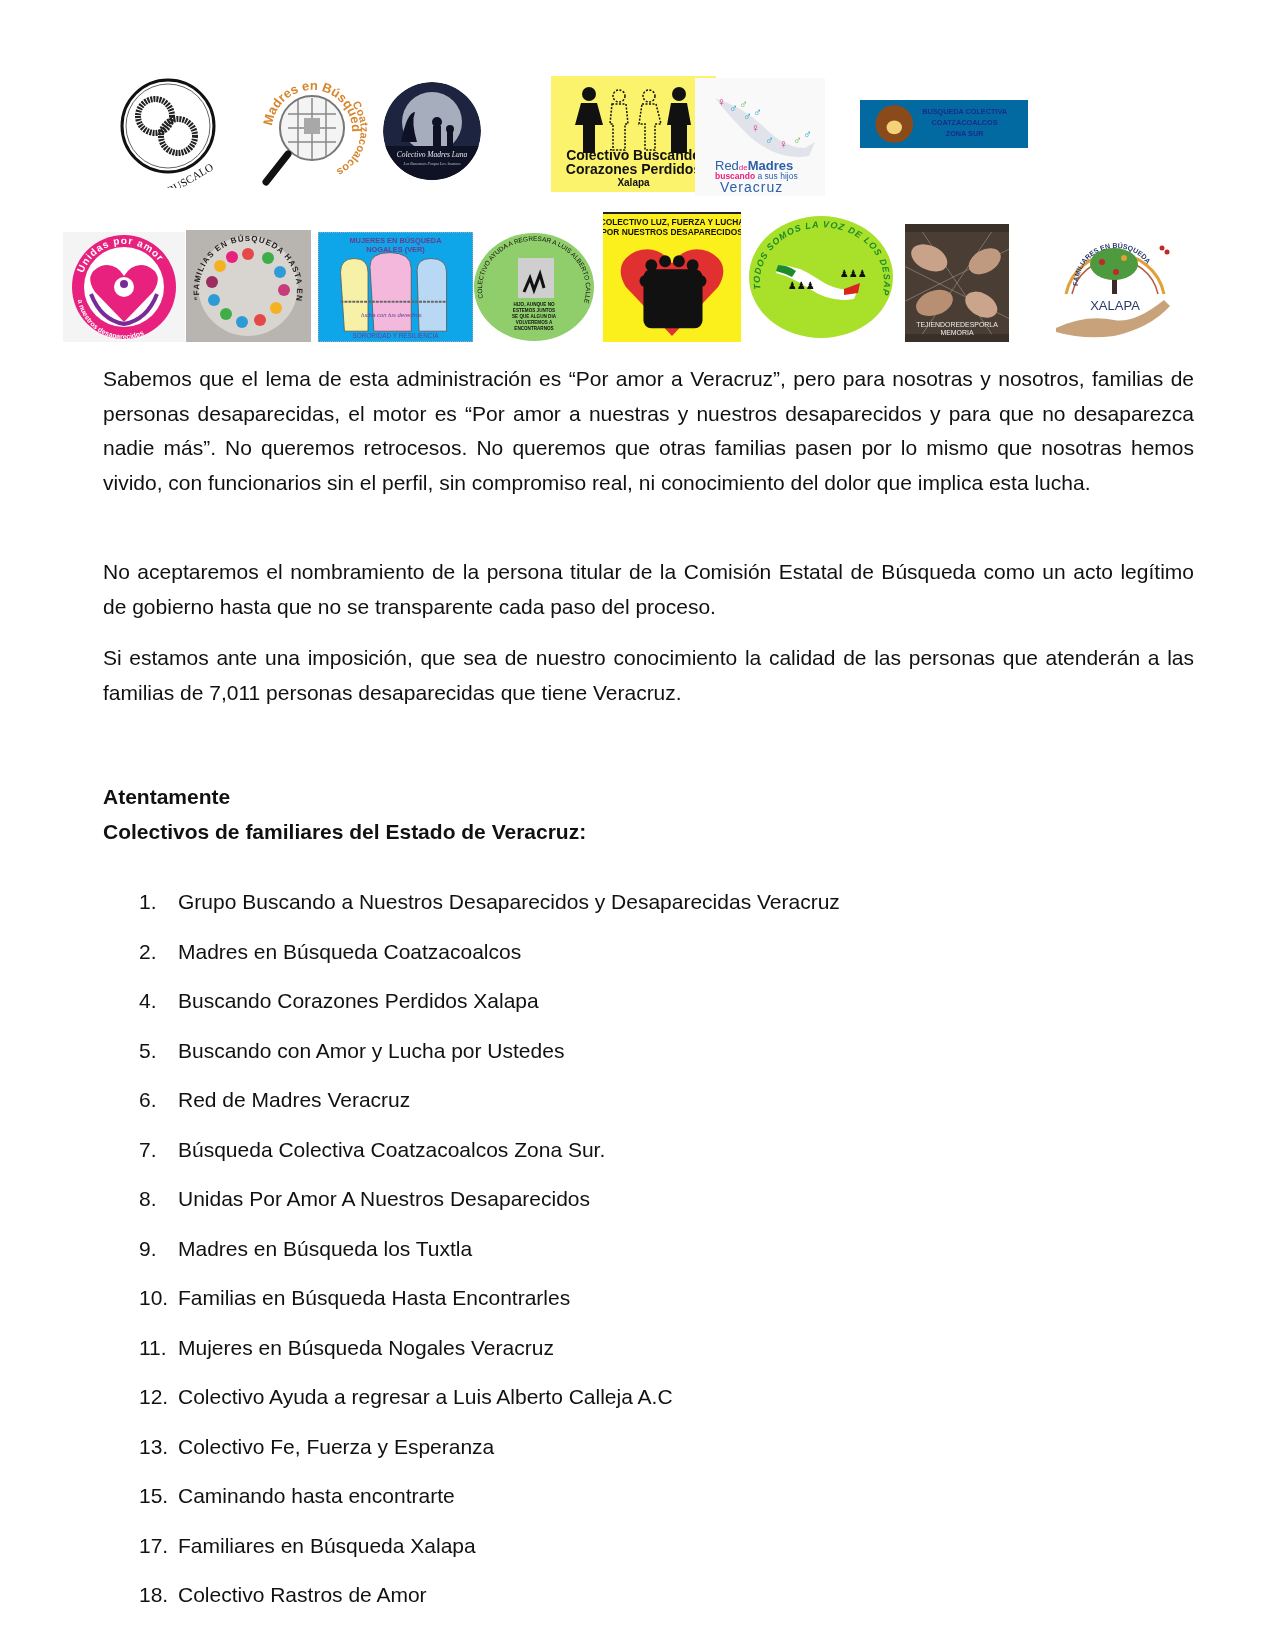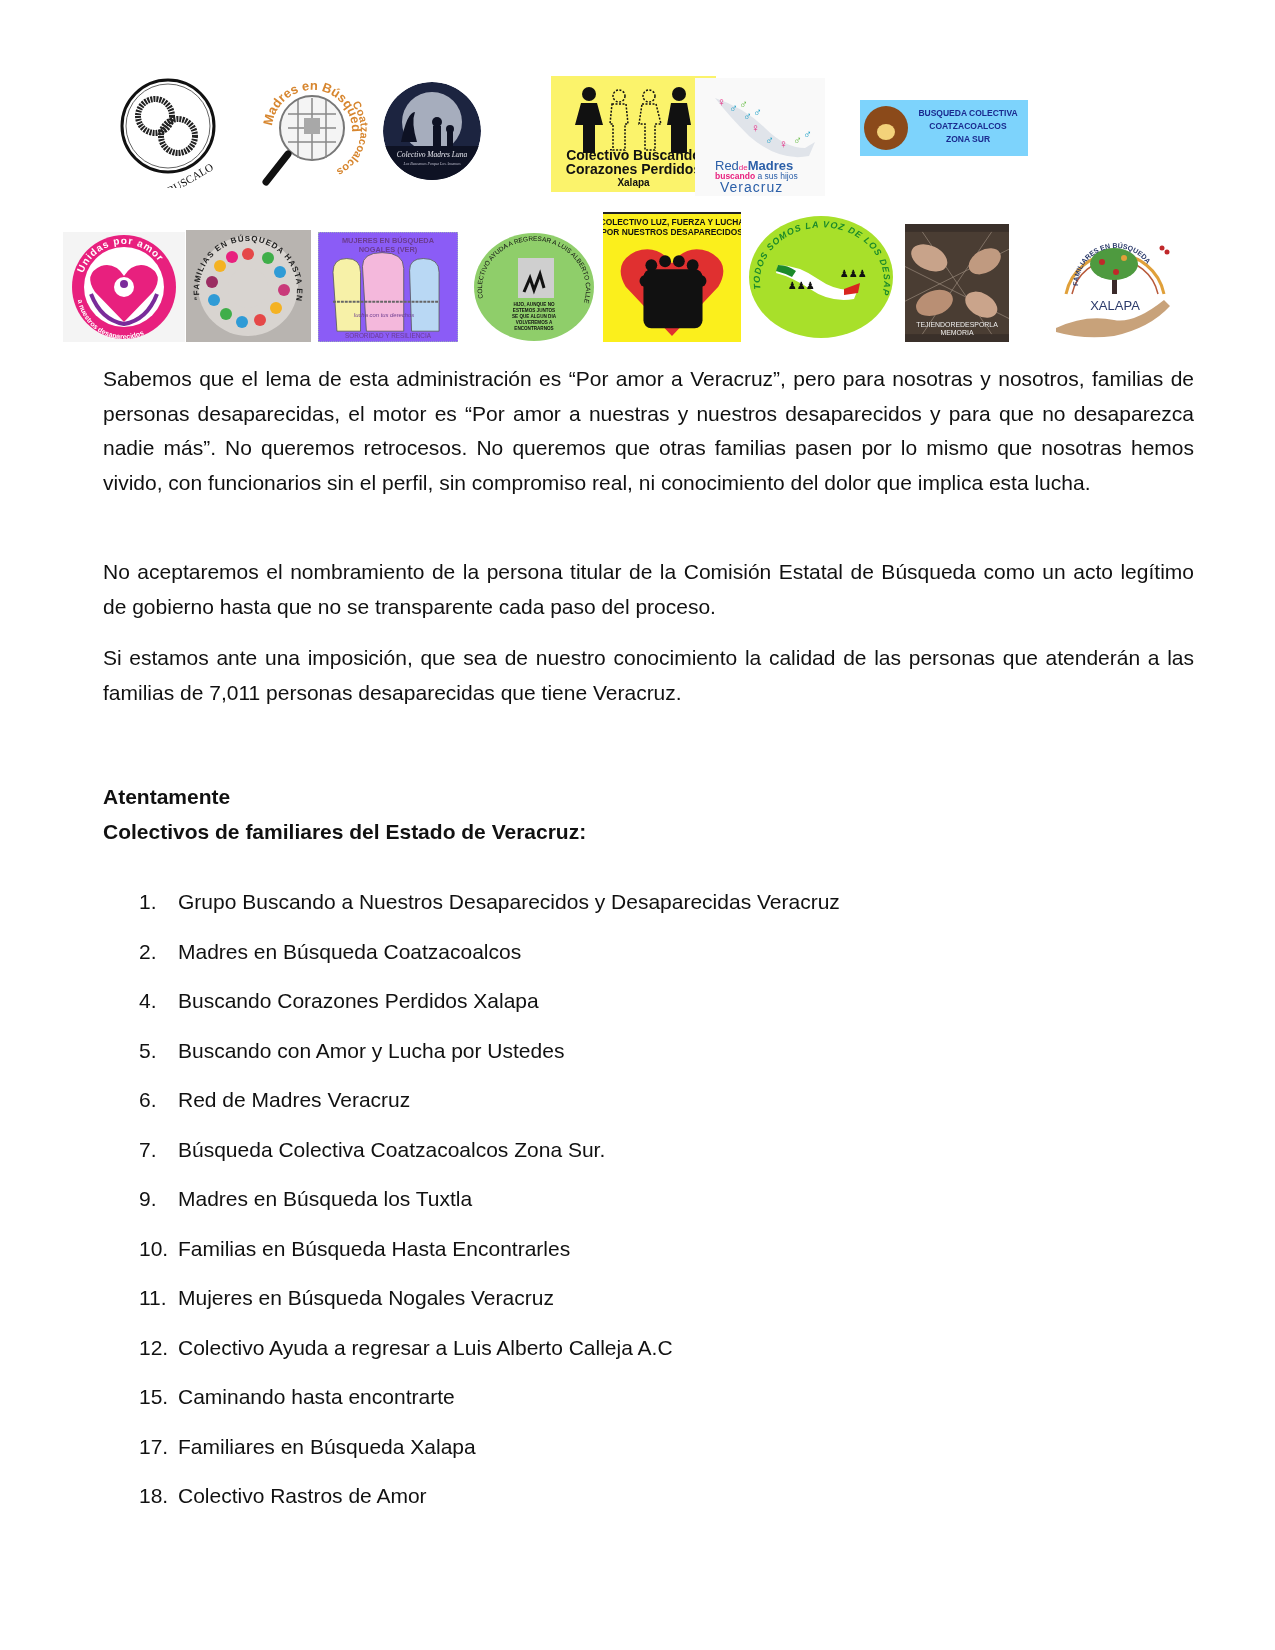--- a/index.html
+++ b/index.html
@@ -90,21 +90,21 @@
         <text x="98" y="66" fill="#6cbf4b">♂</text>
       <text x="108" y="60" fill="#2aa5c9">♂</text>
         <text x="44" y="30" fill="#6cbf4b">♂</text>
     </g>
     <text x="20" y="92" font-size="13" fill="#2b5fa8"><tspan>Red</tspan><tspan font-size="8" fill="#e8207e">de</tspan><tspan font-weight="bold">Madres</tspan></text>
     <text x="20" y="101" font-size="8.5" font-weight="bold" fill="#e8207e"><tspan>buscando</tspan> <tspan fill="#2b5fa8" font-weight="normal">a sus hijos</tspan></text>
     <text x="25" y="114" font-size="14" fill="#2b5fa8" letter-spacing="1">Veracruz</text>
   </svg>
 </div>
 
-<div class="logo" style="left:860px;top:100px;width:168px;height:56px;background:#7dd3fc;">
+<div class="logo" style="left:860px;top:100px;width:168px;height:48px;background:#0369a1;">
   <svg viewBox="0 0 168 56">
     <ellipse cx="26" cy="28" rx="22" ry="22" fill="#8b4a1a"></ellipse>
     <ellipse cx="26" cy="32" rx="9" ry="8" fill="#f3d27a"></ellipse>
     <text x="108" y="16" font-size="8.5" font-weight="bold" text-anchor="middle" fill="#1a2a8f">BUSQUEDA COLECTIVA</text>
     <text x="108" y="29" font-size="8.5" font-weight="bold" text-anchor="middle" fill="#1a2a8f">COATZACOALCOS</text>
     <text x="108" y="42" font-size="8.5" font-weight="bold" text-anchor="middle" fill="#1a2a8f">ZONA SUR</text>
   </svg>
 </div>
 
 <div class="logo" style="left:63px;top:232px;width:122px;height:110px;background:#f4f4f4;">
@@ -138,21 +138,21 @@
         <circle cx="26" cy="52" r="6" fill="#9b2d62"></circle>
       <circle cx="34" cy="36" r="6" fill="#f4b223"></circle>
         <circle cx="46" cy="27" r="6" fill="#e8207e"></circle>
     </g>
     <circle cx="62" cy="58" r="20" fill="#d8d4d0"></circle>
     <path id="arcF" d="M14 70 A49 49 0 1 1 110 70" fill="none"></path>
     <text font-size="8" font-weight="bold" fill="#222" letter-spacing="1"><textPath href="#arcF">“FAMILIAS EN BÚSQUEDA HASTA ENCONTRARLES”</textPath></text>
   </svg>
 </div>
 
-<div class="logo" style="left:318px;top:232px;width:140px;height:110px;background:#8b5cf6;border:1px dotted #9ab;">
+<div class="logo" style="left:318px;top:232px;width:155px;height:110px;background:#0ea5e9;border:1px dotted #9ab;">
   <svg viewBox="0 0 140 110">
     <text x="70" y="10" font-size="7.5" font-weight="bold" text-anchor="middle" fill="#6b3c8f">MUJERES EN BÚSQUEDA</text>
     <text x="70" y="19" font-size="7.5" font-weight="bold" text-anchor="middle" fill="#6b3c8f">NOGALES (VER)</text>
     <path d="M14 40 q0 -14 14 -14 q14 0 14 14 v60 h-24 z" fill="#f7f1a8" stroke="#555" stroke-width="0.8"></path>
     <path d="M92 38 q0 -12 14 -12 q16 0 16 14 v60 h-28 z" fill="#b9d8f4" stroke="#555" stroke-width="0.8"></path>
     <path d="M44 34 q0 -14 20 -14 q22 0 22 16 v64 h-38 z" fill="#f4b8dc" stroke="#555" stroke-width="0.8"></path>
     <line x1="14" y1="70" x2="122" y2="70" stroke="#666" stroke-width="2" stroke-dasharray="3 1"></line>
     <text x="66" y="86" font-size="6" font-style="italic" text-anchor="middle" fill="#6b3c8f">lucha con tus derechos</text>
     <text x="70" y="107" font-size="6.5" text-anchor="middle" fill="#6b3c8f">SORORIDAD Y RESILIENCIA</text>
   </svg>
@@ -255,20 +255,22 @@
 <div class="sig" style="top:780px;">Atentamente</div>
 <div class="sig" style="top:815px;">Colectivos de familiares del Estado de Veracruz:</div>
 
 <ol class="list">
   <li><span class="num">1.</span><span>Grupo Buscando a Nuestros Desaparecidos y Desaparecidas Veracruz</span></li>
   <li><span class="num">2.</span><span>Madres en Búsqueda Coatzacoalcos</span></li>
   <li><span class="num">4.</span><span>Buscando Corazones Perdidos Xalapa</span></li>
   <li><span class="num">5.</span><span>Buscando con Amor y Lucha por Ustedes</span></li>
   <li><span class="num">6.</span><span>Red de Madres Veracruz</span></li>
   <li><span class="num">7.</span><span>Búsqueda Colectiva Coatzacoalcos Zona Sur.</span></li>
+  <li><span class="num">8.</span><span>Unidas Por Amor A Nuestros Desaparecidos</span></li>
   <li><span class="num">9.</span><span>Madres en Búsqueda los Tuxtla</span></li>
   <li><span class="num">10.</span><span>Familias en Búsqueda Hasta Encontrarles</span></li>
   <li><span class="num">11.</span><span>Mujeres en Búsqueda Nogales Veracruz</span></li>
   <li><span class="num">12.</span><span>Colectivo Ayuda a regresar a Luis Alberto Calleja A.C</span></li>
+  <li><span class="num">13.</span><span>Colectivo Fe, Fuerza y Esperanza</span></li>
   <li><span class="num">15.</span><span>Caminando hasta encontrarte</span></li>
   <li><span class="num">17.</span><span>Familiares en Búsqueda Xalapa</span></li>
   <li><span class="num">18.</span><span>Colectivo Rastros de Amor</span></li>
 </ol>
 
 </body></html>

